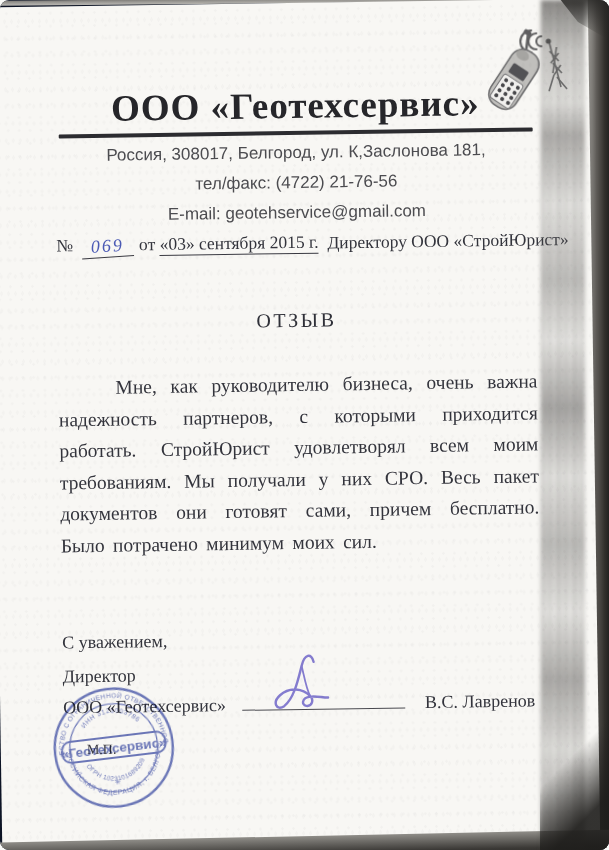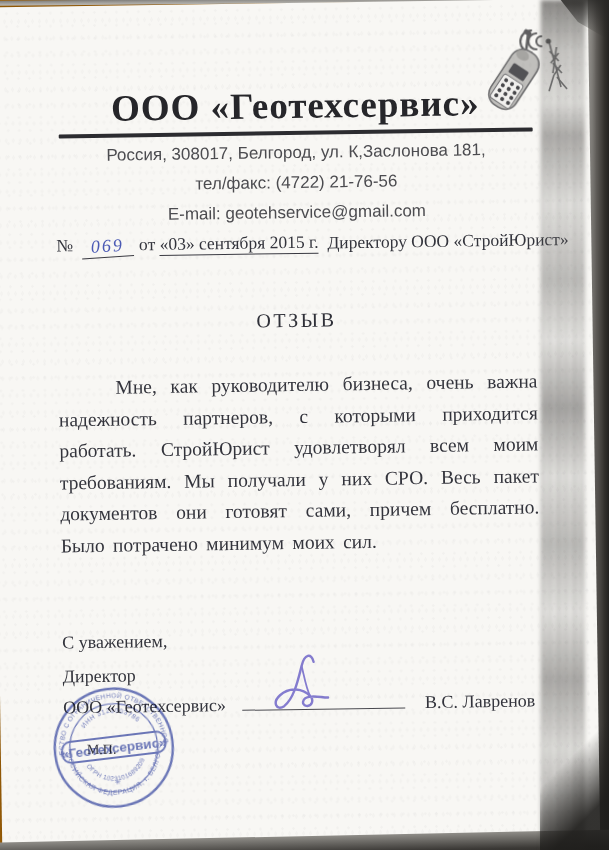--- a/index.html
+++ b/index.html
@@ -1,18 +1,18 @@
 <!DOCTYPE html>
 <html><head>
 <meta charset="utf-8">
 <style>
   html,body{margin:0;padding:0;}
   body{width:609px;height:850px;overflow:hidden;background:#fbfbf9;
        font-family:"Liberation Serif", serif;}
-  .scan{position:relative;width:609px;height:850px;overflow:hidden;background:#a16207;}
+  .scan{position:relative;width:609px;height:850px;overflow:hidden;background:#0f172a;border-radius:9px;}
 
   
   .edge-top{position:absolute;top:-2px;left:-10px;width:640px;height:5px;
       background:linear-gradient(#7d7b77,#c9c7c2);transform:rotate(-0.5deg);z-index:0;}
   .edge-right{position:absolute;top:0;left:586px;width:23px;height:850px;z-index:0;
       background:linear-gradient(90deg,#b9b7b2,#605d59 45%,#33312d 80%,#232220);}
   .edge-right-top{position:absolute;top:0;left:540px;width:69px;height:40px;z-index:3;
       background:linear-gradient(180deg,rgba(40,39,37,.85),rgba(40,39,37,0));
       clip-path:polygon(30% 0,100% 0,100% 100%,55% 55%);}
   .edge-bottom{position:absolute;left:-12px;top:836px;width:640px;height:30px;z-index:2;

